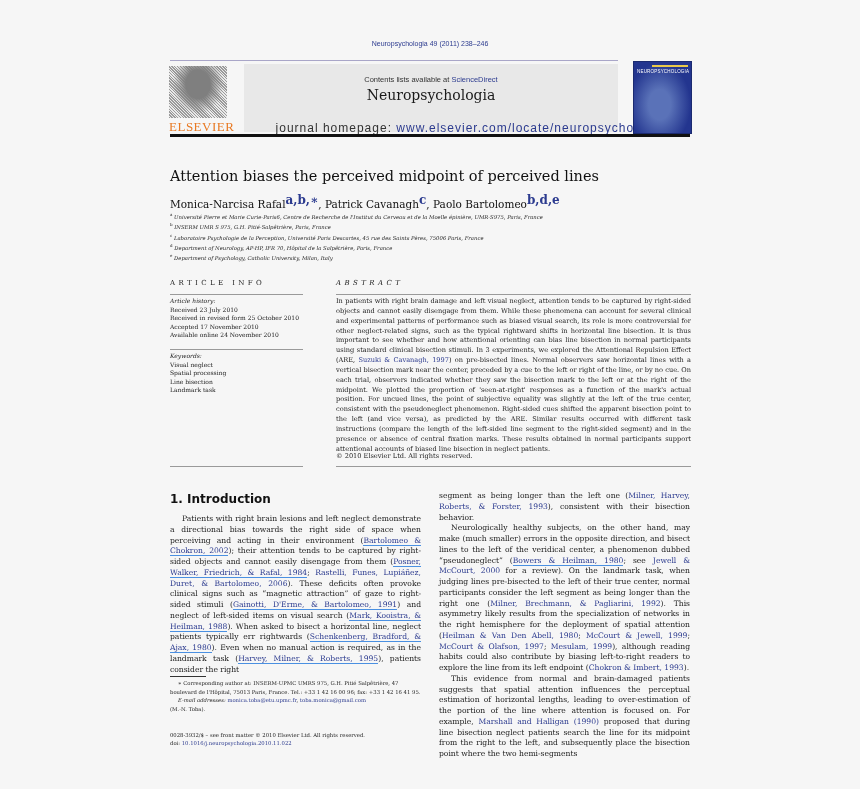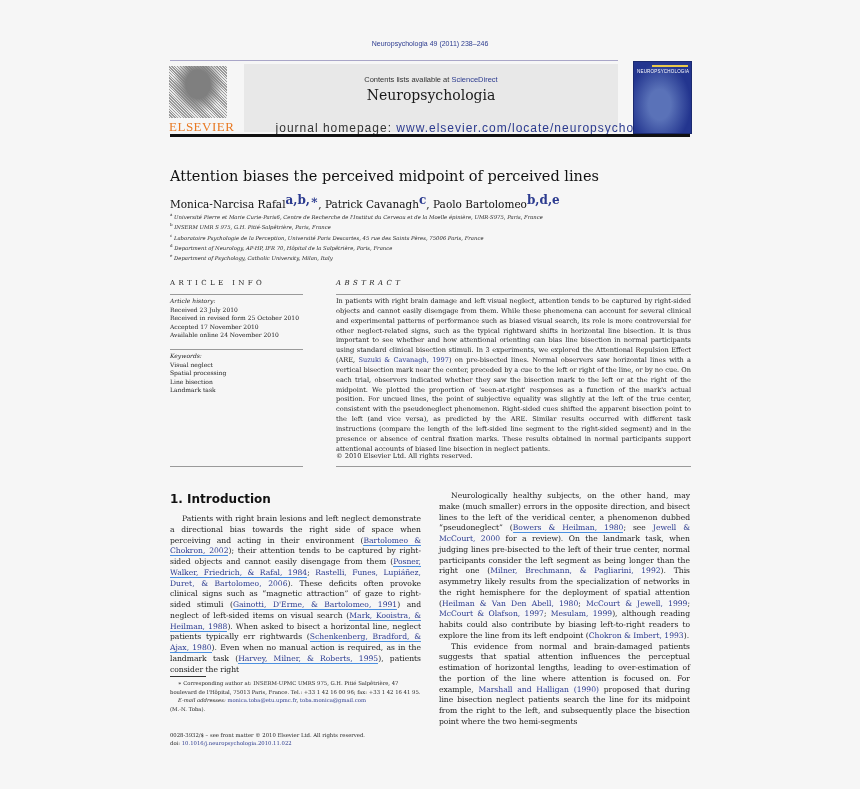--- a/index.html
+++ b/index.html
@@ -171,20 +171,21 @@
 <div class="abs abstract-text"><span>In patients with right brain damage and left visual neglect, attention tends to be captured by right-sided objects and cannot easily disengage from them. While these phenomena can account for several clinical and experimental patterns of performance such as biased visual search, its role is more controversial for other neglect-related signs, such as the typical rightward shifts in horizontal line bisection. It is thus important to see whether and how attentional orienting can bias line bisection in normal participants using standard clinical bisection stimuli. In 3 experiments, we explored the Attentional Repulsion Effect (ARE, </span><a class="ref">Suzuki &amp; Cavanagh, 1997</a><span>) on pre-bisected lines. Normal observers saw horizontal lines with a vertical bisection mark near the center, preceded by a cue to the left or right of the line, or by no cue. On each trial, observers indicated whether they saw the bisection mark to the left or at the right of the midpoint. We plotted the proportion of 'seen-at-right' responses as a function of the mark's actual position. For uncued lines, the point of subjective equality was slightly at the left of the true center, consistent with the pseudoneglect phenomenon. Right-sided cues shifted the apparent bisection point to the left (and vice versa), as predicted by the ARE. Similar results occurred with different task instructions (compare the length of the left-sided line segment to the right-sided segment) and in the presence or absence of central fixation marks. These results obtained in normal participants support attentional accounts of biased line bisection in neglect patients.</span></div>
 <div class="abs copyright">© 2010 Elsevier Ltd. All rights reserved.</div>
 <div class="abs rule r5"></div>
 
 <div class="abs intro-head">1.  Introduction</div>
 <div class="abs col col-left">
   <p><span>Patients with right brain lesions and left neglect demonstrate a directional bias towards the right side of space when perceiving and acting in their environment (</span><a class="ref u">Bartolomeo &amp; Chokron, 2002</a><span>); their attention tends to be captured by right-sided objects and cannot easily disengage from them (</span><a class="ref u">Posner, Walker, Friedrich, &amp; Rafal, 1984</a><span>; </span><a class="ref">Rastelli, Funes, Lupiáñez, Duret, &amp; Bartolomeo, 2006</a><span>). These deficits often provoke clinical signs such as “magnetic attraction” of gaze to right-sided stimuli (</span><a class="ref u">Gainotti, D'Erme, &amp; Bartolomeo, 1991</a><span>) and neglect of left-sided items on visual search (</span><a class="ref u">Mark, Kooistra, &amp; Heilman, 1988</a><span>). When asked to bisect a horizontal line, neglect patients typically err rightwards (</span><a class="ref u">Schenkenberg, Bradford, &amp; Ajax, 1980</a><span>). Even when no manual action is required, as in the landmark task (</span><a class="ref u">Harvey, Milner, &amp; Roberts, 1995</a><span>), patients consider the right</span></p>
 </div>
 
 <div class="abs col col-right">
+  <p class="noind"><span>segment as being longer than the left one (</span><a class="ref">Milner, Harvey, Roberts, &amp; Forster, 1993</a><span>), consistent with their bisection behavior.</span></p>
   <p><span>Neurologically healthy subjects, on the other hand, may make (much smaller) errors in the opposite direction, and bisect lines to the left of the veridical center, a phenomenon dubbed “pseudoneglect” (</span><a class="ref u">Bowers &amp; Heilman, 1980</a><span>; see </span><a class="ref">Jewell &amp; McCourt, 2000</a><span> for a review). On the landmark task, when judging lines pre-bisected to the left of their true center, normal participants consider the left segment as being longer than the right one (</span><a class="ref">Milner, Brechmann, &amp; Pagliarini, 1992</a><span>). This asymmetry likely results from the specialization of networks in the right hemisphere for the deployment of spatial attention (</span><a class="ref">Heilman &amp; Van Den Abell, 1980</a><span>; </span><a class="ref">McCourt &amp; Jewell, 1999</a><span>; </span><a class="ref">McCourt &amp; Olafson, 1997</a><span>; </span><a class="ref">Mesulam, 1999</a><span>), although reading habits could also contribute by biasing left-to-right readers to explore the line from its left endpoint (</span><a class="ref">Chokron &amp; Imbert, 1993</a><span>).</span></p>
   <p><span>This evidence from normal and brain-damaged patients suggests that spatial attention influences the perceptual estimation of horizontal lengths, leading to over-estimation of the portion of the line where attention is focused on. For example, </span><a class="ref">Marshall and Halligan (1990)</a><span> proposed that during line bisection neglect patients search the line for its midpoint from the right to the left, and subsequently place the bisection point where the two hemi-segments</span></p>
 </div>
 
 <div class="abs fn-rule"></div>
 <div class="abs footnote">
   <div style="text-indent:8px">∗  Corresponding author at: INSERM-UPMC UMRS 975, G.H. Pitié Salpêtrière, 47 boulevard de l'Hôpital, 75013 Paris, France. Tel.: +33 1 42 16 00 96; fax: +33 1 42 16 41 95.</div>
   <div style="text-indent:8px"><span class="ital">E-mail addresses:</span> <a class="ref">monica.toba@etu.upmc.fr</a><span>, </span><a class="ref">toba.monica@gmail.com</a></div>
   <div>(M.-N. Toba).</div>
 </div>

